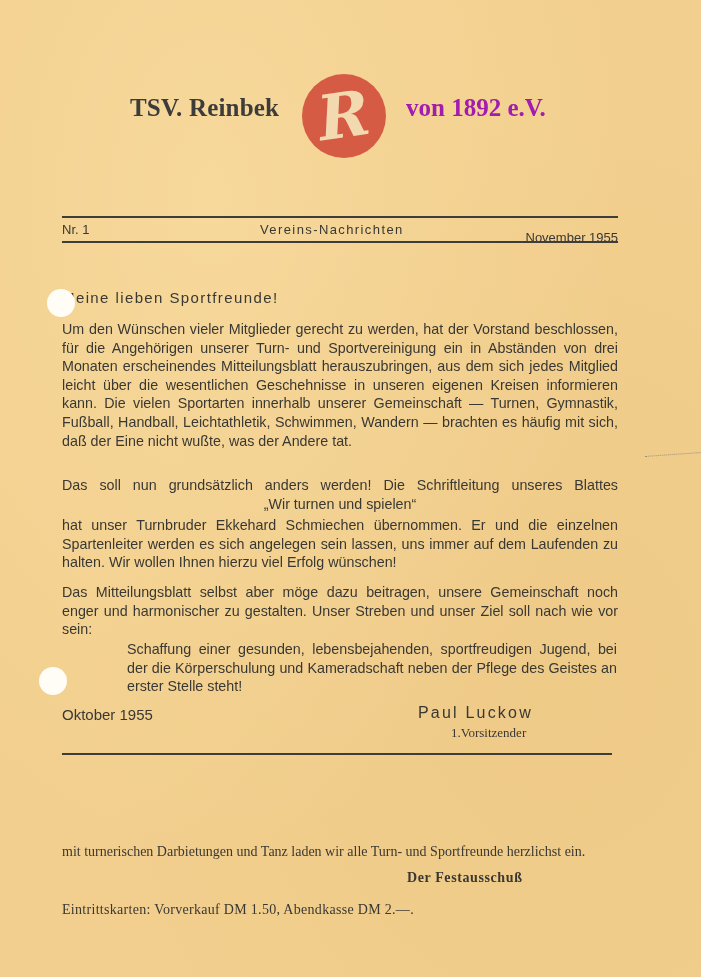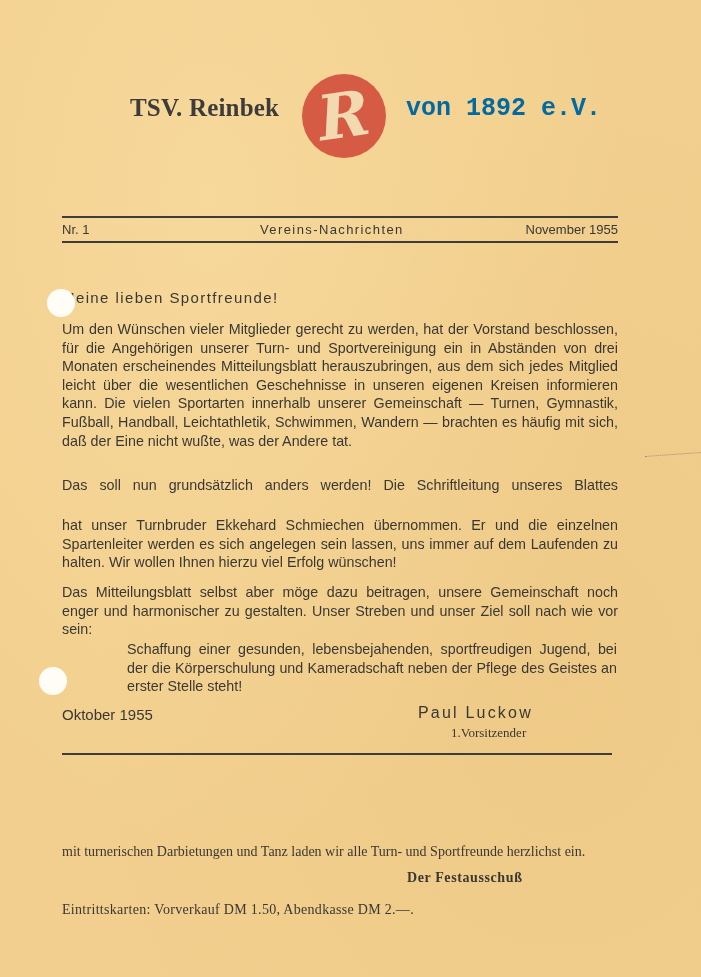--- a/index.html
+++ b/index.html
@@ -10,31 +10,31 @@
       radial-gradient(ellipse at 30% 20%, rgba(255,235,180,0.35), rgba(0,0,0,0) 60%),
       radial-gradient(ellipse at 80% 70%, rgba(230,190,120,0.3), rgba(0,0,0,0) 60%);
     color: #3a3833;
     font-family: "Liberation Sans", sans-serif;
     position: relative;
   }
   .page { position: absolute; inset: 0; }
 
   .masthead-top { position: absolute; top: 74px; left: 0; width: 641px; height: 80px; }
   .club-name { position: absolute; left: 130px; top: 20px; font-family: "Liberation Serif", serif; font-weight: bold; font-size: 25px; color: #3d3c3a; letter-spacing: 0.2px; }
-  .club-founded { position: absolute; left: 406px; top: 20px; font-family: Liberation Mono, monospace; font-weight: bold; font-size: 25px; color: #0369a1; }
+  .club-founded { position: absolute; left: 406px; top: 20px; font-family: Liberation Serif, serif; font-weight: bold; font-size: 25px; color: #a21caf; }
   .logo { position: absolute; left: 302px; top: 0px; width: 84px; height: 84px; border-radius: 50%; background: #d65b45; display: flex; align-items: center; justify-content: center; }
   .logo span { font-family: "DejaVu Serif", serif; font-weight: bold; font-style: italic; font-size: 62px; color: #f3d9b0; transform: rotate(-8deg); line-height: 1; }
 
   .main-title { position: absolute; top: 154px; left: 62px; width: 560px; text-align: center; font-family: "DejaVu Serif", serif; font-weight: bold; font-size: 45px; color: #444340; letter-spacing: 1px; line-height: 1; }
 
   .rule { position: absolute; left: 62px; width: 556px; background: #3f3d3a; }
   .issue-bar { position: absolute; top: 222px; left: 62px; width: 556px; font-size: 13px; color: #3a3833; }
   .issue-bar .nr { position: absolute; left: 0; top: 0; }
   .issue-bar .section { position: absolute; left: 198px; top: 0; letter-spacing: 1.4px; }
-  .issue-bar .date { position: absolute; right: 0; top: 0; margin-left: 40px; }
+  .issue-bar .date { position: absolute; right: 0; top: 8px; margin-left: 40px; }
 
   .text { position: absolute; left: 62px; width: 556px; font-size: 14.3px; line-height: 18.6px; color: #3a3833; text-align: justify; }
   .greeting { position: absolute; left: 62px; top: 289px; font-size: 15px; letter-spacing: 1.4px; }
   .centered { text-align: center; text-align-last: center; }
   .quote-block { left: 127px; width: 490px; }
 
   .sig-date { position: absolute; left: 62px; top: 706px; font-size: 15px; }
   .sig-name { position: absolute; left: 418px; top: 704px; font-size: 16px; letter-spacing: 2.2px; }
   .sig-role { position: absolute; left: 426px; top: 725px; font-family: "Liberation Serif", serif; font-size: 13px; margin-left: 25px; }
 
@@ -66,20 +66,21 @@
     <span class="section">Vereins-Nachrichten</span>
     <span class="date">November 1955</span>
   </div>
   <div class="rule" style="top:241px;height:2px;"></div>
 
   <div class="greeting">Meine lieben Sportfreunde!</div>
 
   <div class="text" style="top:320px;">Um den Wünschen vieler Mitglieder gerecht zu werden, hat der Vorstand beschlossen, für die Angehörigen unserer Turn- und Sportvereinigung ein in Abständen von drei Monaten erscheinendes Mitteilungsblatt herauszubringen, aus dem sich jedes Mitglied leicht über die wesentlichen Geschehnisse in unseren eigenen Kreisen informieren kann. Die vielen Sportarten innerhalb unserer Gemeinschaft — Turnen, Gymnastik, Fußball, Handball, Leichtathletik, Schwimmen, Wandern — brachten es häufig mit sich, daß der Eine nicht wußte, was der Andere tat.</div>
 
   <div class="text" style="top:476px;text-align-last:justify;">Das soll nun grundsätzlich anders werden! Die Schriftleitung unseres Blattes</div>
+  <div class="text centered" style="top:495px;">„Wir turnen und spielen“</div>
   <div class="text" style="top:516px;">hat unser Turnbruder Ekkehard Schmiechen übernommen. Er und die einzelnen Spartenleiter werden es sich angelegen sein lassen, uns immer auf dem Laufenden zu halten. Wir wollen Ihnen hierzu viel Erfolg wünschen!</div>
 
   <div class="text" style="top:583px;">Das Mitteilungsblatt selbst aber möge dazu beitragen, unsere Gemeinschaft noch enger und harmonischer zu gestalten. Unser Streben und unser Ziel soll nach wie vor sein:</div>
   <div class="text quote-block" style="top:640px;">Schaffung einer gesunden, lebensbejahenden, sportfreudigen Jugend, bei der die Körperschulung und Kameradschaft neben der Pflege des Geistes an erster Stelle steht!</div>
 
   <div class="sig-date">Oktober 1955</div>
   <div class="sig-name">Paul Luckow</div>
   <div class="sig-role">1.Vorsitzender</div>
 
   <div class="rule" style="top:753px;height:2px;left:62px;width:550px;"></div>

